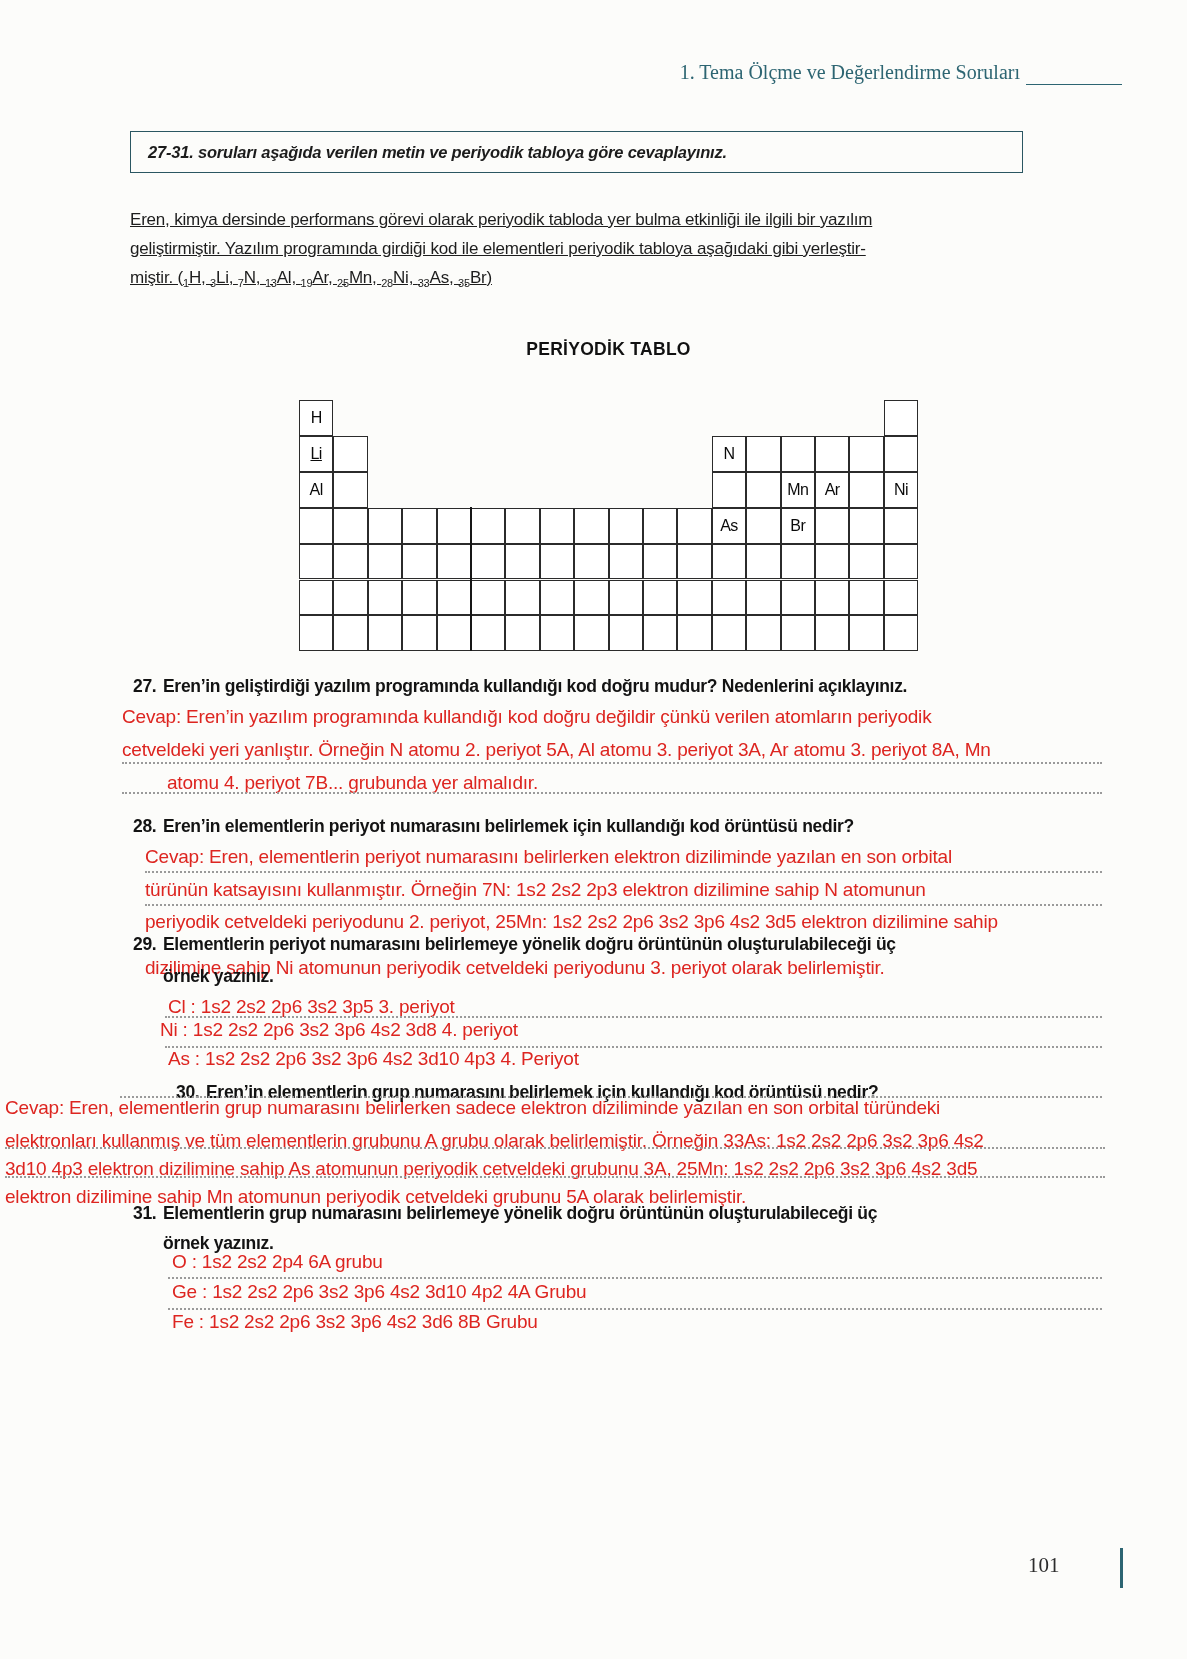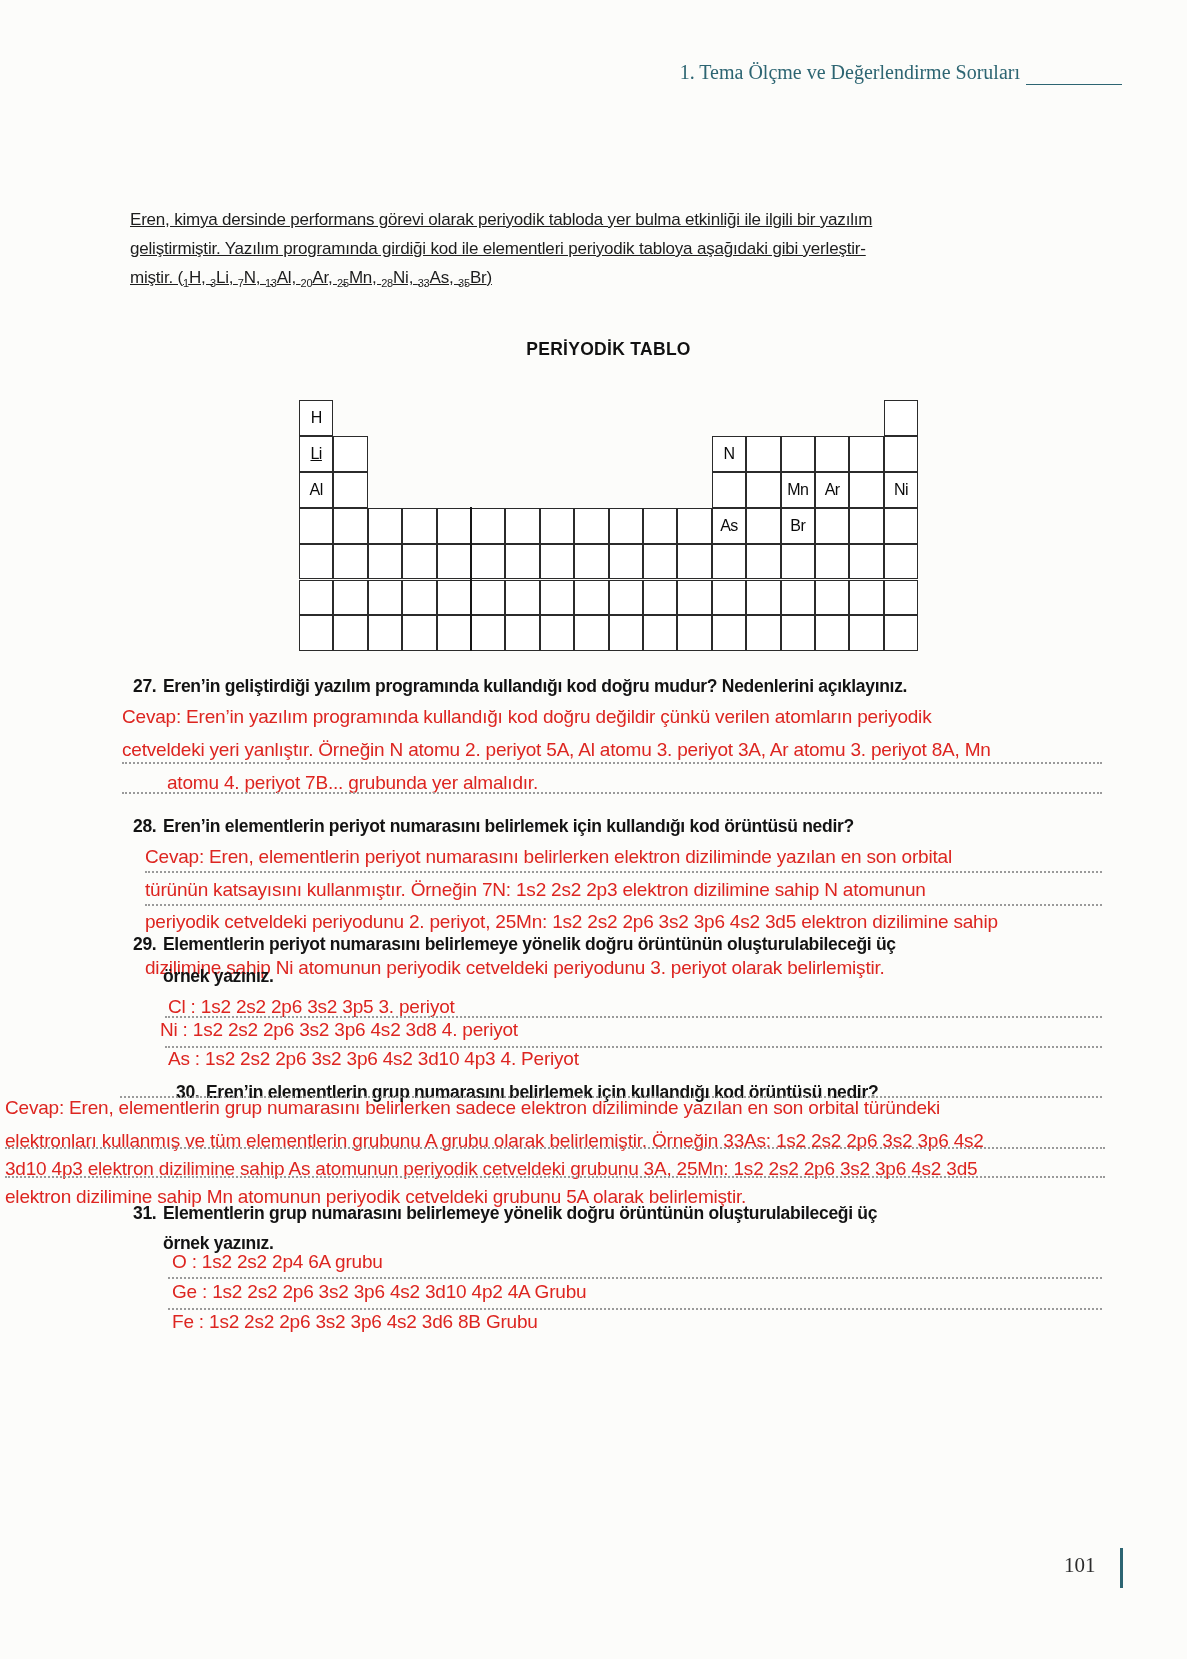--- a/index.html
+++ b/index.html
@@ -32,24 +32,27 @@
   .footer-bar{width:2.5px; background:#2d6572;}
 </style>
 </head>
 <body>
 
 <div class="page">
 
   <div class="abs header-text" style="left:420px; top:61px; width:600px; text-align:right;">1. Tema Ölçme ve Değerlendirme Soruları</div>
   <div class="abs header-rule" style="left:1026px; top:84px; width:96px;"></div>
 
+  <div class="abs inst-box" style="left:130px; top:131px; width:893px; height:42px;">
+    <span class="inst-text" style="padding-left:17px;">27-31. soruları aşağıda verilen metin ve periyodik tabloya göre cevaplayınız.</span>
+  </div>
 
   <div class="abs para" style="left:130px; top:210px;">Eren, kimya dersinde performans görevi olarak periyodik tabloda yer bulma etkinliği ile ilgili bir yazılım</div>
   <div class="abs para" style="left:130px; top:239px;">geliştirmiştir. Yazılım programında girdiği kod ile elementleri periyodik tabloya aşağıdaki gibi yerleştir-</div>
-  <div class="abs para" id="intro-line3" style="left:130px; top:268px;"><span>miştir. (</span><sub>1</sub><span>H, </span><sub>3</sub><span>Li, </span><sub>7</sub><span>N, </span><sub>13</sub><span>Al, </span><sub>20</sub><span>Ar, </span><sub>25</sub><span>Mn, </span><sub>28</sub><span>Ni, </span><sub>33</sub><span>As, </span><sub>35</sub><span>Br</span><span>)</span></div>
+  <div class="abs para" id="intro-line3" style="left:130px; top:268px;"><span>miştir. (</span><sub>1</sub><span>H, </span><sub>3</sub><span>Li, </span><sub>7</sub><span>N, </span><sub>13</sub><span>Al, </span><sub>19</sub><span>Ar, </span><sub>25</sub><span>Mn, </span><sub>28</sub><span>Ni, </span><sub>33</sub><span>As, </span><sub>35</sub><span>Br</span><span>)</span></div>
 
   <div class="abs pt-title" style="left:299px; top:339px; width:619px;">PERİYODİK TABLO</div>
   <div class="pt-grid" id="pt-grid" style="left:299px; top:400px; width:619px; height:251px;">
       <div class="pt-cell" style="left: 0px; top: 0px;">H</div>
       <div class="pt-cell" style="left: 584.8px; top: 0px;"></div>
       <div class="pt-cell" style="left: 0px; top: 35.9px; text-decoration: underline;">Li</div>
       <div class="pt-cell" style="left: 34.4px; top: 35.9px;"></div>
       <div class="pt-cell" style="left: 412.8px; top: 35.9px;">N</div>
       <div class="pt-cell" style="left: 447.2px; top: 35.9px;"></div>
       <div class="pt-cell" style="left: 481.6px; top: 35.9px;"></div>
@@ -182,16 +185,16 @@
   <div class="abs qhead" style="left:133px; top:1203px;">
     <span class="qnum">31.</span><span>Elementlerin grup numarasını belirlemeye yönelik doğru örüntünün oluşturulabileceği üç</span>
   </div>
   <div class="abs qhead" style="left:163px; top:1233px;">örnek yazınız.</div>
   <div class="abs red" style="left:172px; top:1251px;">O : 1s2 2s2 2p4  6A grubu</div>
   <div class="abs rule" style="left:168px; top:1277px; width:934px;"></div>
   <div class="abs red" style="left:172px; top:1281px;">Ge : 1s2 2s2 2p6 3s2 3p6 4s2 3d10 4p2   4A Grubu</div>
   <div class="abs rule" style="left:168px; top:1308px; width:934px;"></div>
   <div class="abs red" style="left:172px; top:1311px;">Fe : 1s2 2s2 2p6 3s2 3p6 4s2 3d6     8B Grubu</div>
 
-  <div class="abs footer-num" style="left:1064px; top:1553px;">101</div>
+  <div class="abs footer-num" style="left:1028px; top:1553px;">101</div>
   <div class="abs footer-bar" style="left:1120px; top:1548px; height:40px;"></div>
 
 </div>
 
 </body></html>

